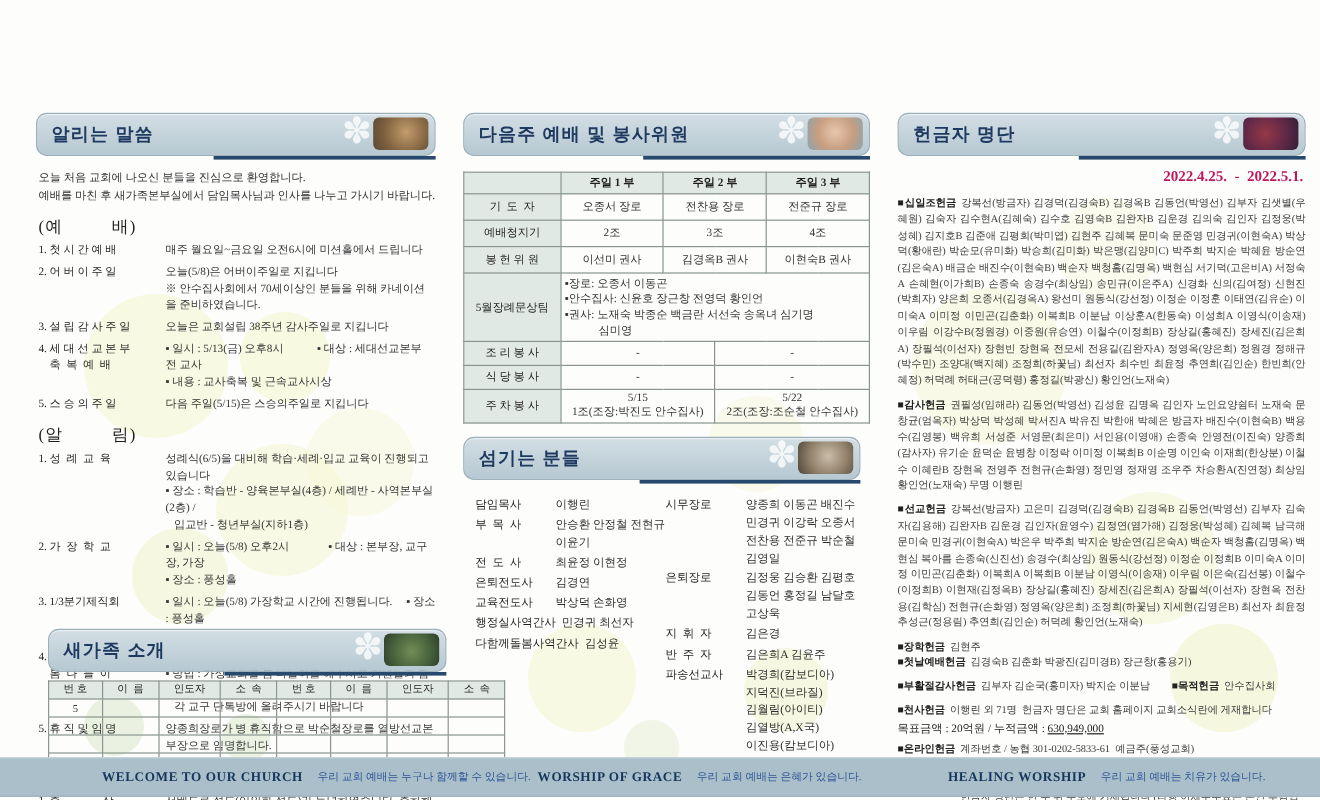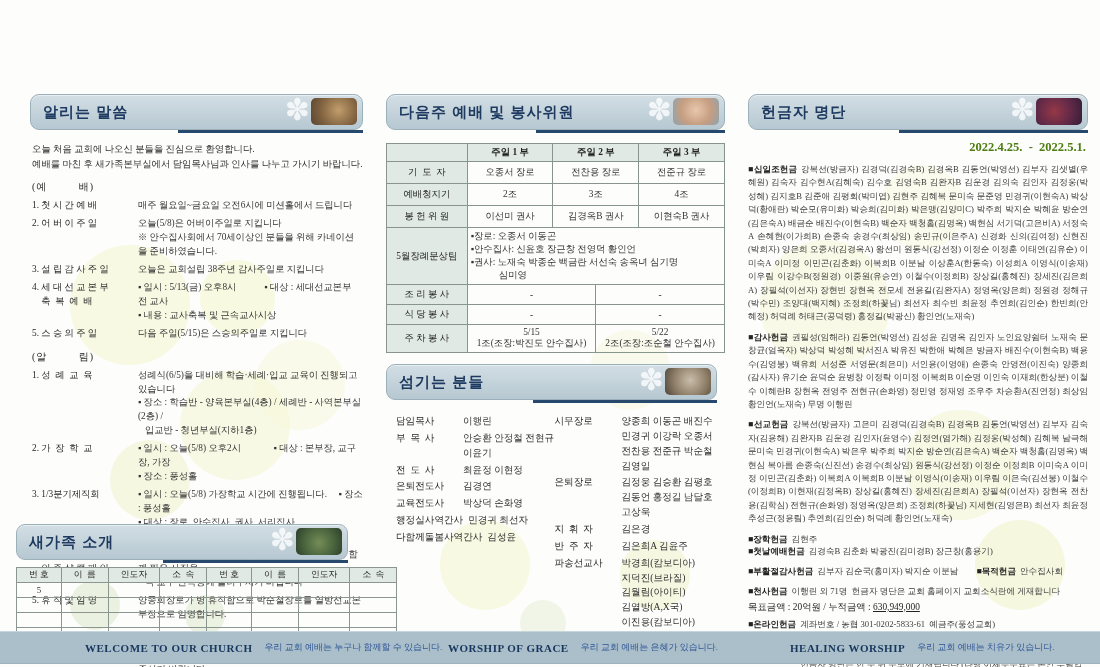--- a/index.html
+++ b/index.html
@@ -26,41 +26,41 @@
   .photo-hands{background:radial-gradient(circle at 50% 45%, #e9c6aa, #c69b7c 55%, #8ba0ac);}
   .photo-face{background:radial-gradient(circle at 55% 45%, #cabca7, #8d7b63 55%, #473d31);}
   .photo-fruits{background:radial-gradient(circle at 40% 50%, #93303e, #5c2040 55%, #2c152e);}
   .photo-plants{background:radial-gradient(circle at 50% 55%, #70894f, #3f5a33 60%, #243320);}
   .dandelion{
     position:absolute;right:52px;top:-2px;font-size:30px;line-height:34px;
     color:rgba(255,255,255,.78);pointer-events:none;
   }
   
   .intro{white-space:pre-wrap;font-size:9.4px;line-height:1.55;margin:12px 0 2px 2px;color:#2e2e2e;}
-  .heading{white-space:pre;font-size:10px;color:#1f1f1f;margin:9px 0 5px 2px;letter-spacing:1px;}
+  .heading{white-space:pre;font-size:14px;color:#1f1f1f;margin:9px 0 5px 2px;letter-spacing:1px;}
   .item{display:flex;font-size:9.3px;line-height:1.5;margin:0 0 4px 2px;}
   .item-label{width:106px;flex:none;white-space:pre-wrap;color:#1f1f1f;}
   .item-text{flex:1;white-space:pre-wrap;color:#333;}
   
   table{border-collapse:collapse;width:100%;}
   .grid td{border:1px solid #88958f;padding:2px 3px;text-align:center;vertical-align:middle;font-size:9.4px;}
   .grid .lbl{background:#e1e9e4;color:#1f1f1f;white-space:pre;}
   .grid .hdr{background:#e1e9e4;color:#1f1f1f;font-weight:bold;}
   .grid .pre-left{text-align:left;white-space:pre-wrap;}
   .grid .pre-center{white-space:pre-wrap;}
   .nf td{border:1px solid #8a968f;font-size:8.8px;height:12px;padding:1px 12px;text-align:center;background:transparent;}
   .nf .hdr{background:#e1e9e4;color:#1f1f1f;white-space:pre;}
   
   .serve-wrap{display:flex;padding:14px 4px 0 10px;}
   .serve-col{width:50%;}
   .serve-item{display:flex;font-size:9.6px;line-height:1.55;margin-bottom:2px;color:#2e2e2e;}
   .serve-label{flex:none;min-width:62px;white-space:pre;margin-right:5px;color:#1f1f1f;}
   .serve-names{white-space:pre-line;}
   
-  .off-date{text-align:right;font-weight:bold;font-size:12.5px;color:#4d7c0f;margin:10px 2px 8px 0;white-space:pre;}
+  .off-date{text-align:right;font-weight:bold;font-size:12.5px;color:#be185d;margin:10px 2px 8px 0;white-space:pre;}
   .off-block{font-size:8.6px;line-height:1.56;text-align:justify;margin:0 0 7px 0;color:#3a3a3a;}
   .off-label{font-weight:bold;color:#222;margin-right:4px;}
   .off-inline{display:flex;font-size:8.6px;line-height:1.5;margin:0 0 7px 0;color:#3a3a3a;flex-wrap:wrap;}
   .off-seg{margin-right:18px;}
   .off-flex{display:flex;font-size:8.6px;line-height:1.56;margin:0 0 2px 0;color:#3a3a3a;}
   .off-flex .off-label{flex:none;}
   .off-flex .off-content{white-space:pre-wrap;flex:1;}
   .off-goal{font-size:9.4px;margin:1px 0 4px 0;color:#222;}
   .off-goal .amount{text-decoration:underline;}
   
@@ -157,21 +157,21 @@
   </div>
 
   <div class="heading">(교 우 동 정)</div>
   <div class="item">
     <span class="item-label">1. 출               산</span>
     <span class="item-text">서베드로 성도(이인화 성도)가 득녀하였습니다. 축하해 주시기 바랍니다.</span>
   </div>
 
 </div>
 
-<div class="section" id="sec-newfamily" style="left:16px;top:524px;width:332px;">
+<div class="section" id="sec-newfamily" style="left:40px;top:524px;width:332px;">
   <div class="banner">
     <span class="banner-title">새가족 소개</span>
     <span class="dandelion">✽</span>
     <div class="banner-photo photo-plants"></div>
     <div class="banner-underline"></div>
   </div>
   <table class="nf" style="margin-top:7px;">
     <colgroup>
       <col style="width:40px;">
         <col style="width:46px;">

